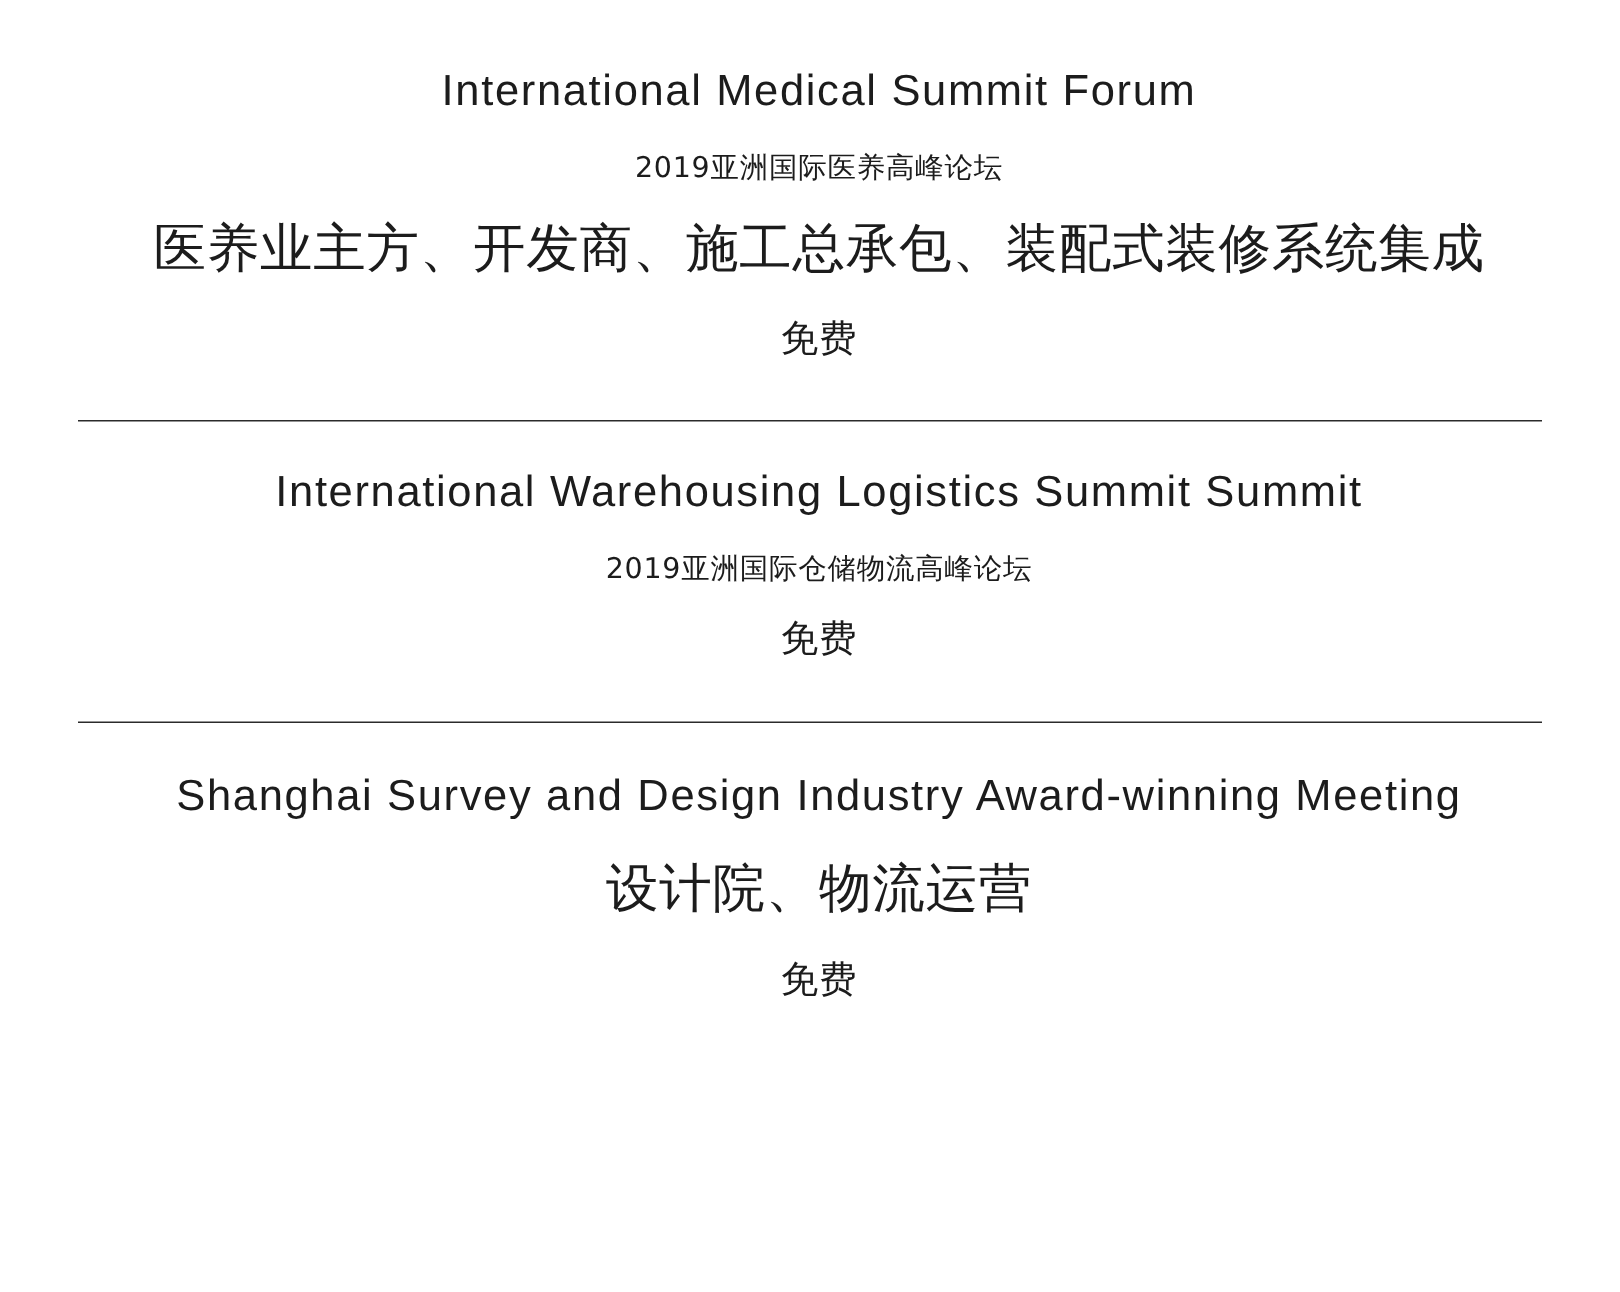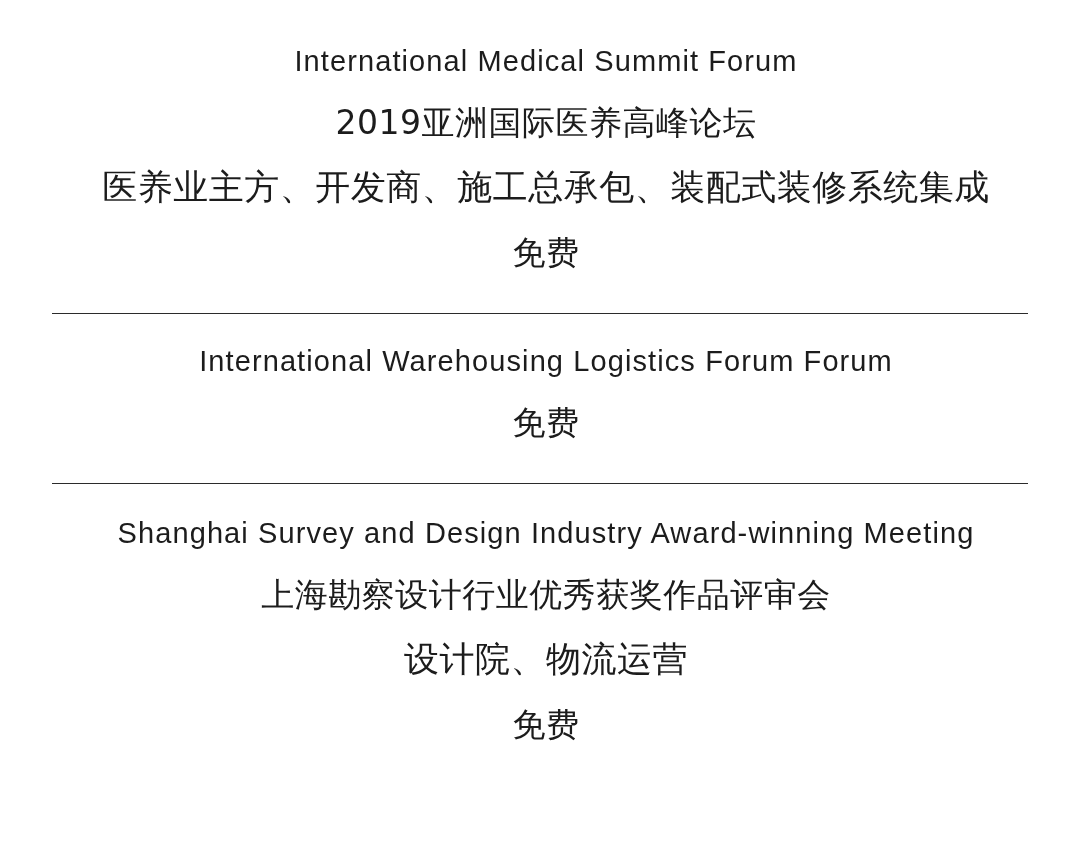--- a/index.html
+++ b/index.html
@@ -35,41 +35,41 @@
     font-size: 29px;
     font-weight: 400;
     letter-spacing: 1.1px;
     color: #1c1c1c;
     line-height: 1.5;
     margin: 0 0 14px 0;
     white-space: nowrap;
   }
   .line-cn-title {
     font-family: "DejaVu Sans", sans-serif;
-    font-size: 33px;
+    font-size: 19px;
     font-weight: 400;
     letter-spacing: 0.5px;
     color: #1c1c1c;
     line-height: 1.5;
     margin: 0 0 14px 0;
     white-space: nowrap;
   }
   .line-cn-sub {
     font-family: "DejaVu Sans", sans-serif;
     font-size: 35px;
     font-weight: 400;
     letter-spacing: 0.5px;
     color: #1c1c1c;
     line-height: 1.5;
     margin: 0 0 14px 0;
     white-space: nowrap;
   }
   .line-cn-free {
     font-family: "DejaVu Sans", sans-serif;
-    font-size: 33px;
+    font-size: 25px;
     font-weight: 400;
     letter-spacing: 0.5px;
     color: #1c1c1c;
     line-height: 1.5;
     margin: 0;
     white-space: nowrap;
   }
   .divider {
     height: 1px;
     background: #2b2b2b;
@@ -84,26 +84,26 @@
   <div class="section sec-1">
     <p class="line-en">International Medical Summit Forum</p>
     <p class="line-cn-title">2019亚洲国际医养高峰论坛</p>
     <p class="line-cn-sub">医养业主方、开发商、施工总承包、装配式装修系统集成</p>
     <p class="line-cn-free">免费</p>
   </div>
 
   <div class="divider"></div>
 
   <div class="section sec-2">
-    <p class="line-en">International Warehousing Logistics Forum Forum</p>
+    <p class="line-en">International Warehousing Logistics Summit Summit</p>
+    <p class="line-cn-title">2019亚洲国际仓储物流高峰论坛</p>
     <p class="line-cn-free">免费</p>
   </div>
 
   <div class="divider"></div>
 
   <div class="section sec-3">
     <p class="line-en">Shanghai Survey and Design Industry  Award-winning  Meeting</p>
-    <p class="line-cn-title">上海勘察设计行业优秀获奖作品评审会</p>
     <p class="line-cn-sub">设计院、物流运营</p>
     <p class="line-cn-free">免费</p>
   </div>
 
 </div>
 
 </body></html>

